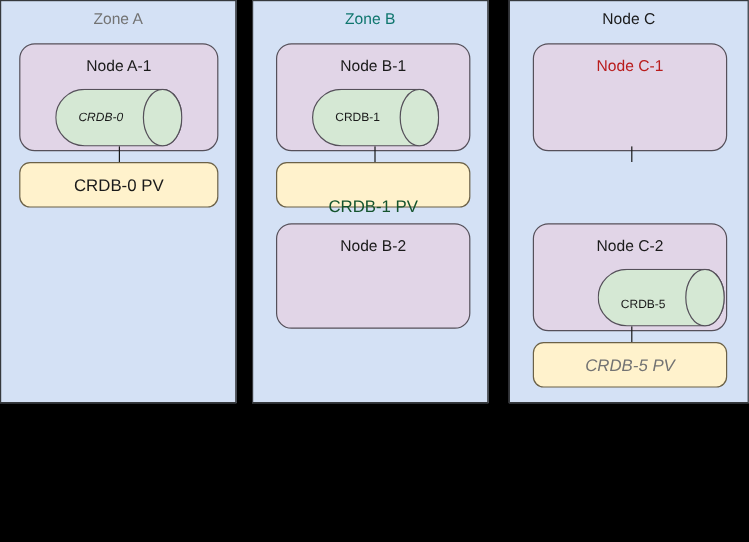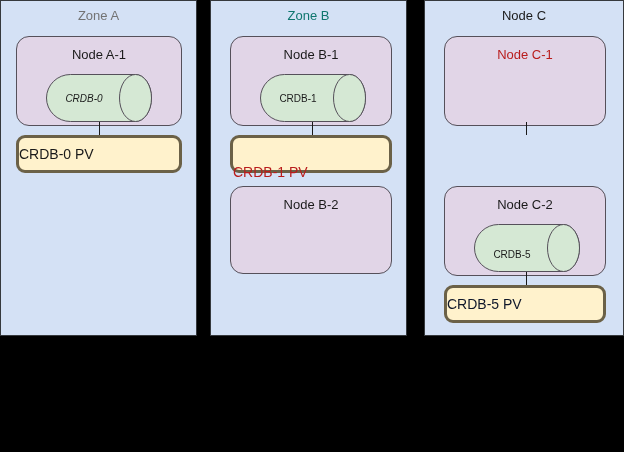--- a/index.html
+++ b/index.html
@@ -73,25 +73,26 @@
     justify-content: center;
     font-size: 10px;
     color: #1a1a1a;
     box-sizing: border-box;
     padding-right: 30px;
     pointer-events: none;
   }
   .pv {
     position: absolute;
     background: #fff2cc;
-    border: 3px solid #a16207;
+    border: 1px solid #a16207;
     border-radius: 9px;
     box-sizing: border-box;
     display: flex;
     align-items: center;
+    justify-content: center;
   }
   .pv-label {
     font-size: 14px;
     color: #1a1a1a;
     line-height: 17px;
   }
   .connector {
     position: absolute;
     width: 1px;
     background: #1a1a1a;
@@ -129,36 +130,36 @@
         <path d="M 24.5 0.5 L 89.5 0.5 A 16 23.5 0 0 1 89.5 47.5 L 24.5 47.5 A 24 23.5 0 0 1 24.5 0.5 Z" fill="#d5e8d4" stroke="#55505a" stroke-width="1"></path>
         <ellipse cx="89.5" cy="24" rx="16" ry="23.5" fill="#d5e8d4" stroke="#55505a" stroke-width="1"></ellipse>
       </svg>
       <div class="cyl-label">CRDB-1</div>
     </div>
     <div class="node" style="left: 230px; top: 186px; width: 162px; height: 88px; background: rgb(225, 213, 231); border-color: rgb(85, 80, 90);">
       <div class="node-title" style="color: rgb(26, 26, 26);">Node B-2</div>
     </div>
     <div class="connector" style="left: 312px; top: 122px; height: 13px; background: rgb(26, 26, 26);"></div>
     <div class="pv" style="left: 230px; top: 135px; width: 162px; height: 38px; background: rgb(255, 242, 204); border-color: rgb(107, 97, 71);">
-      <span class="pv-label" style="color: #b91c1c; margin-top: 37px;">CRDB-1 PV</span>
+      <span class="pv-label" style="color: #14532d; margin-top: 37px;">CRDB-1 PV</span>
     </div>
     <div class="zone" style="left: 424px; top: 0px; width: 200px; height: 336px; background: rgb(212, 225, 245); border-color: rgb(54, 57, 61);">
       <div class="zone-title" style="color: rgb(26, 26, 26);">Node C</div>
     </div>
     <div class="node" style="left: 444px; top: 36px; width: 162px; height: 90px; background: rgb(225, 213, 231); border-color: rgb(85, 80, 90);">
       <div class="node-title" style="color: #b91c1c;">Node C-1</div>
     </div>
     <div class="node" style="left: 444px; top: 186px; width: 162px; height: 90px; background: rgb(225, 213, 231); border-color: rgb(85, 80, 90);">
       <div class="node-title" style="color: rgb(26, 26, 26);">Node C-2</div>
     </div>
-    <div class="cyl" style="left: 474px; top: 224px; width: 106px; height: 60px;">
+    <div class="cyl" style="left: 498px; top: 224px; width: 106px; height: 60px;">
       <svg width="106" height="48" viewBox="0 0 106 48">
         <path d="M 24.5 0.5 L 89.5 0.5 A 16 23.5 0 0 1 89.5 47.5 L 24.5 47.5 A 24 23.5 0 0 1 24.5 0.5 Z" fill="#d5e8d4" stroke="#55505a" stroke-width="1"></path>
         <ellipse cx="89.5" cy="24" rx="16" ry="23.5" fill="#d5e8d4" stroke="#55505a" stroke-width="1"></ellipse>
       </svg>
       <div class="cyl-label">CRDB-5</div>
     </div>
     <div class="connector" style="left: 526px; top: 122px; height: 13px; background: rgb(26, 26, 26);"></div>
     <div class="connector" style="left: 526px; top: 272px; height: 13px; background: rgb(26, 26, 26);"></div>
     <div class="pv" style="left: 444px; top: 285px; width: 162px; height: 38px; background: rgb(255, 242, 204); border-color: rgb(107, 97, 71);">
-      <span class="pv-label" style="color: #0f172a;">CRDB-5 PV</span>
+      <span class="pv-label" style="color: #737373; font-style: italic;">CRDB-5 PV</span>
     </div>
   </div>
 
 </body></html>

